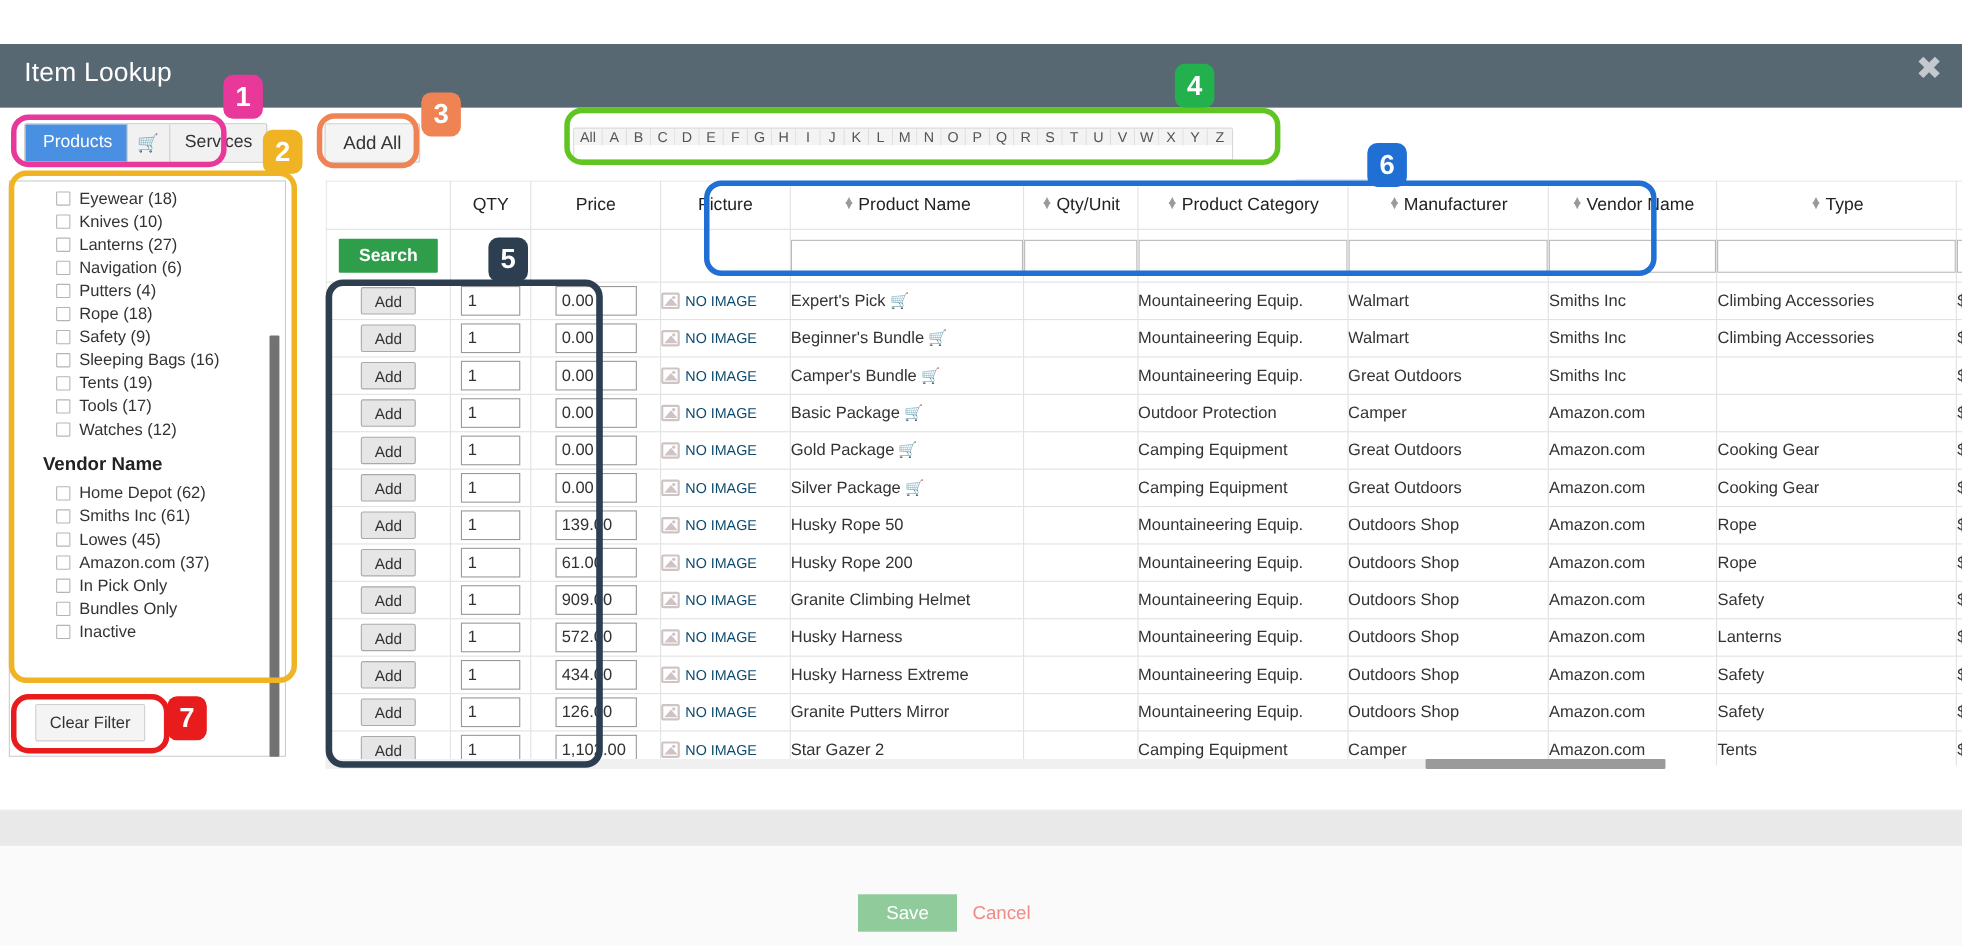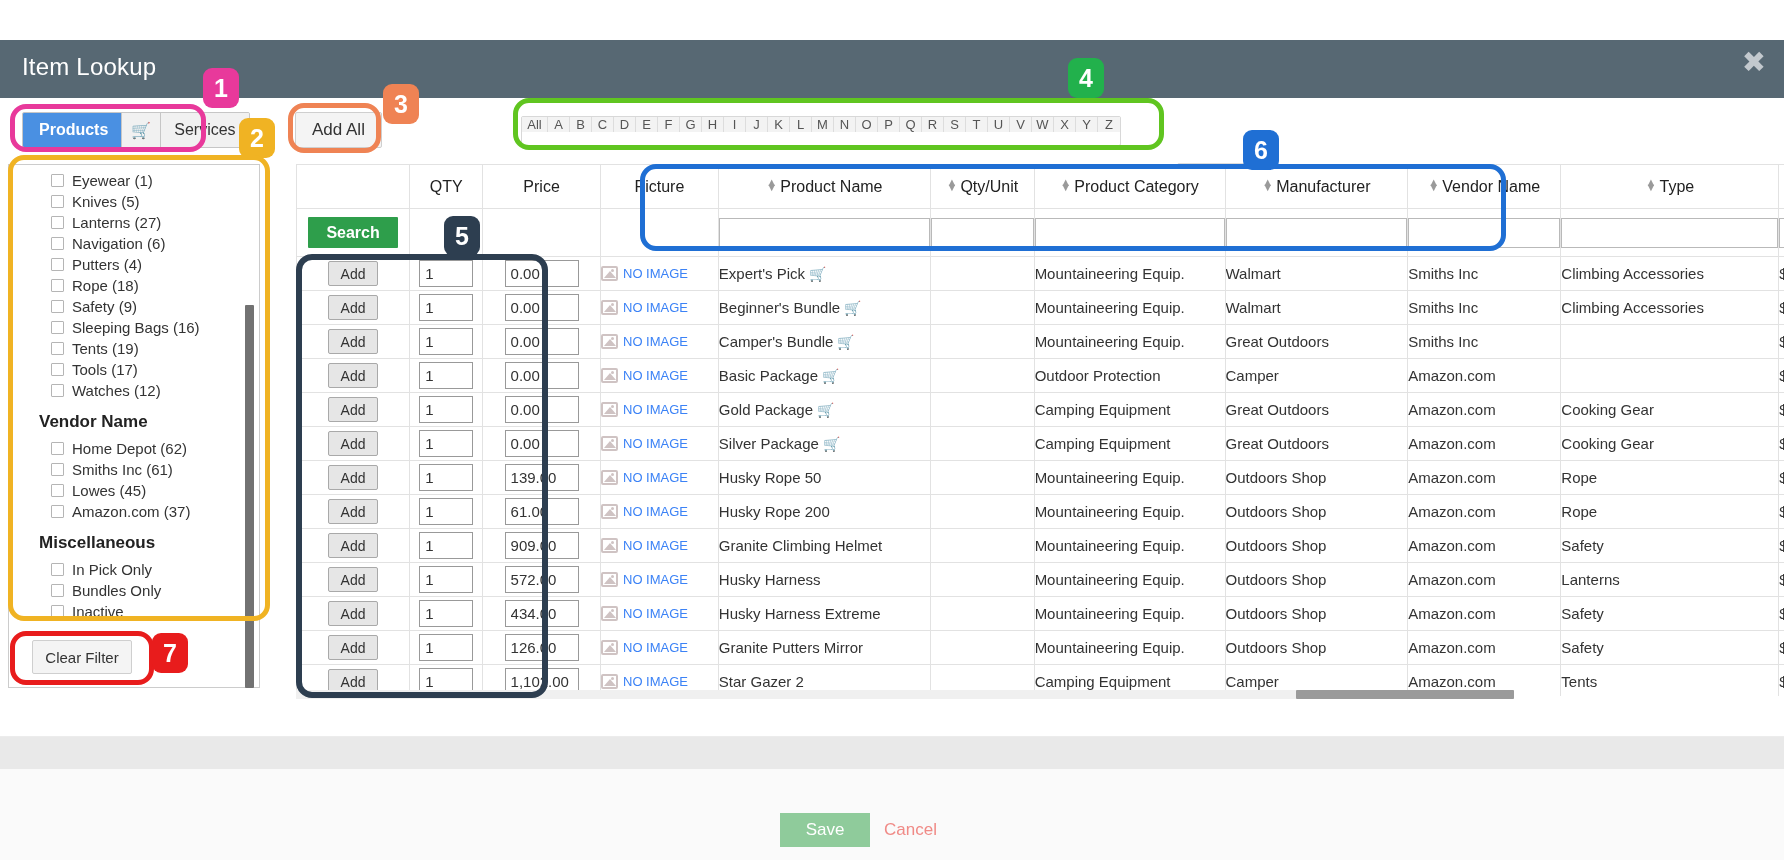--- a/index.html
+++ b/index.html
@@ -33,21 +33,21 @@
   .segmented {
     position:absolute; left:22px; top:14px; height:36px;
     display:flex; border:1px solid #c6c6c6; background:#f1f1f1;
     border-radius:2px; overflow:hidden;
   }
   .seg-btn {
     display:flex; align-items:center; justify-content:center;
     padding:0 13px; font-size:16px; color:#333; cursor:pointer;
     border-right:1px solid #c6c6c6; background:#f1f1f1; height:100%;
   }
-  .seg-btn.active { background:#4a90e2; color:#fff; font-weight:bold;padding-left:16px; }
+  .seg-btn.active { background:#4a90e2; color:#fff; font-weight:normal;padding-left:16px; }
   .seg-btn.icononly { padding:0 9px; }
   .seg-btn:last-child { border-right:none; }
 
   .addall-btn {
     position:absolute; left:295px; top:14px;
     height:36px; padding:0 16px;
     display:flex; align-items:center; justify-content:center;
     border:1px solid #cfcfcf; background:#f4f4f4; color:#333;
     font-size:17px; border-radius:2px; cursor:pointer;
   }
@@ -154,21 +154,21 @@
     display:flex; align-items:center; justify-content:center;
     border:1px solid #a9a9a9; background:#e6e6e6; color:#333;
     font-size:14px; border-radius:2px; cursor:pointer;
   }
   .cellinput {
     width:54px; height:27px; border:1px solid #999; background:#fff;
     font-size:15px; padding:0 5px; font-family:"Liberation Sans", sans-serif;
     color:#333;
   }
   .cellinput.price { width:74px; }
-  .noimg { display:flex; align-items:center; gap:5px; color:#3b82f6; font-size:13px; }
+  .noimg { display:flex; align-items:center; gap:5px; color:#0c4a6e; font-size:13px; }
   .noimg .ph {
     width:17px; height:15px; border:2px solid #cfc3c3; border-radius:2px;
     position:relative; flex:0 0 17px; background:#fff;
   }
   .noimg .ph:before {
     content:""; position:absolute; left:1px; bottom:1px; width:0; height:0;
     border-left:6px solid transparent; border-right:6px solid transparent;
     border-bottom:7px solid #cfc3c3;
   }
   .noimg .ph:after {
@@ -273,25 +273,25 @@
       <div class="pbtn on">•••</div>
       <div class="pbtn on">►</div>
     </div>
   </div>
 
   <div class="sb-track"></div>
   <div class="sidebar" id="sidebar">
       <div style="height: 5px;"></div>
       <div class="fc-row">
         <div class="cb"></div>
-        <div class="lbl">Eyewear (1)</div>
-      </div>
-      <div class="fc-row">
-        <div class="cb"></div>
-        <div class="lbl">Knives (5)</div>
+        <div class="lbl">Eyewear (18)</div>
+      </div>
+      <div class="fc-row">
+        <div class="cb"></div>
+        <div class="lbl">Knives (10)</div>
       </div>
       <div class="fc-row">
         <div class="cb"></div>
         <div class="lbl">Lanterns (27)</div>
       </div>
       <div class="fc-row">
         <div class="cb"></div>
         <div class="lbl">Navigation (6)</div>
       </div>
       <div class="fc-row">
@@ -332,21 +332,20 @@
         <div class="lbl">Smiths Inc (61)</div>
       </div>
       <div class="fc-row">
         <div class="cb"></div>
         <div class="lbl">Lowes (45)</div>
       </div>
       <div class="fc-row">
         <div class="cb"></div>
         <div class="lbl">Amazon.com (37)</div>
       </div>
-      <div class="fc-head">Miscellaneous</div>
       <div class="fc-row">
         <div class="cb"></div>
         <div class="lbl">In Pick Only</div>
       </div>
       <div class="fc-row">
         <div class="cb"></div>
         <div class="lbl">Bundles Only</div>
       </div>
       <div class="fc-row">
         <div class="cb"></div>

